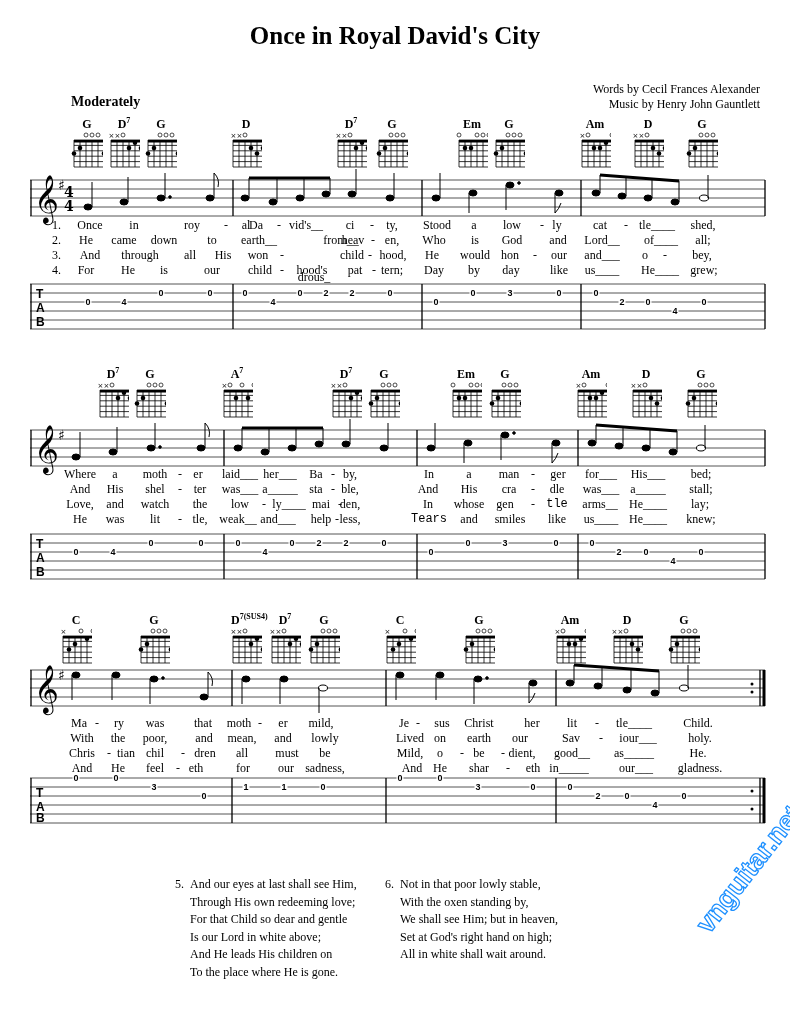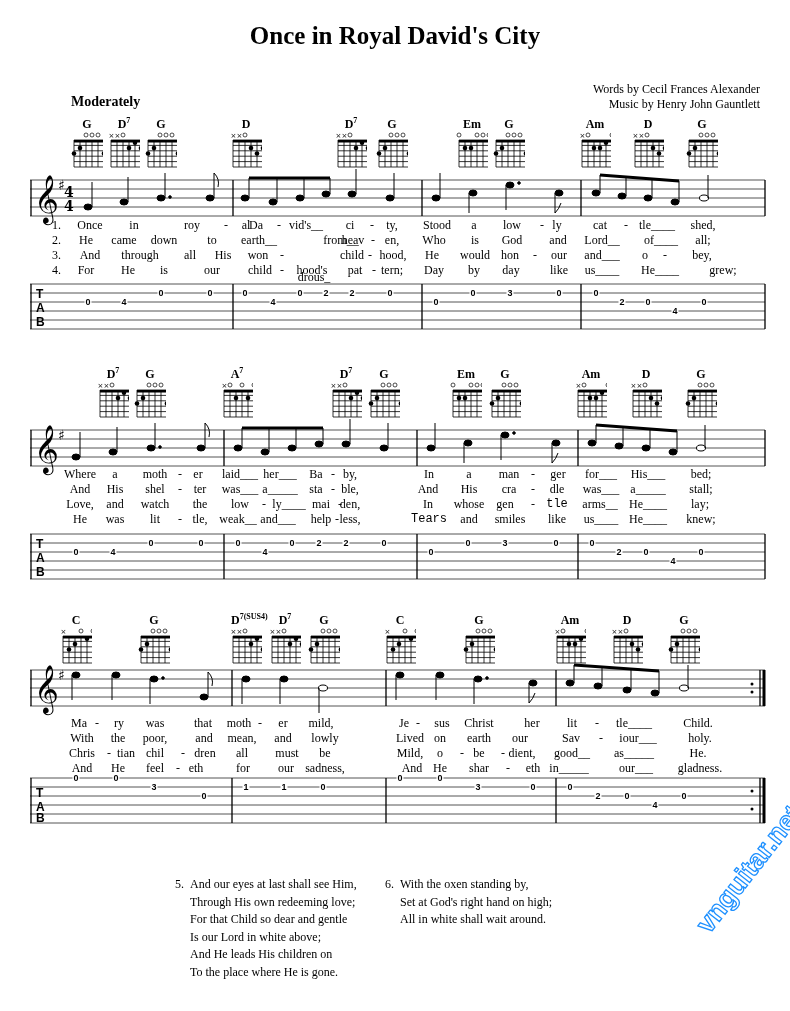--- a/index.html
+++ b/index.html
@@ -449,21 +449,21 @@
       <span class="lyr" style="left: 312px; top: 263px;">hood's</span>
       <span class="lyr" style="left: 355px; top: 263px;">pat</span>
       <span class="lyr" style="left: 374px; top: 263px;">-</span>
       <span class="lyr" style="left: 392px; top: 263px;">tern;</span>
       <span class="lyr" style="left: 434px; top: 263px;">Day</span>
       <span class="lyr" style="left: 474px; top: 263px;">by</span>
       <span class="lyr" style="left: 511px; top: 263px;">day</span>
       <span class="lyr" style="left: 559px; top: 263px;">like</span>
       <span class="lyr" style="left: 602px; top: 263px;">us____</span>
       <span class="lyr" style="left: 660px; top: 263px;">He____</span>
-      <span class="lyr" style="left: 704px; top: 263px; margin-left: 19px;">grew;</span>
+      <span class="lyr" style="left: 704px; top: 263px;">grew;</span>
     </div>
   <div id="tab-0">
       <span class="tabnum" style="left: 88px; top: 302px;">0</span>
       <span class="tabnum" style="left: 124px; top: 302px;">4</span>
       <span class="tabnum" style="left: 161px; top: 293px;">0</span>
       <span class="tabnum" style="left: 210px; top: 293px;">0</span>
       <span class="tabnum" style="left: 245px; top: 293px;">0</span>
       <span class="tabnum" style="left: 273px; top: 302px;">4</span>
       <span class="tabnum" style="left: 300px; top: 293px;">0</span>
       <span class="tabnum" style="left: 326px; top: 293px;">2</span>
@@ -1329,20 +1329,22 @@
         <div>Is our Lord in white above;</div>
         <div>And He leads His children on</div>
         <div>To the place where He is gone.</div>
       </div>
   </div>
 </div>
 <div class="abs extra" style="left:385px;top:876px;">
   <div style="display:flex;">
     <span style="width:15px">6.</span>
     <div id="ev-1">
+        <div>Not in that poor lowly stable,</div>
         <div>With the oxen standing by,</div>
+        <div>We shall see Him; but in heaven,</div>
         <div>Set at God's right hand on high;</div>
         <div>All in white shall wait around.</div>
       </div>
   </div>
 </div>
 
 <div class="wm">vnguitar.net</div>
 
 </body></html>

